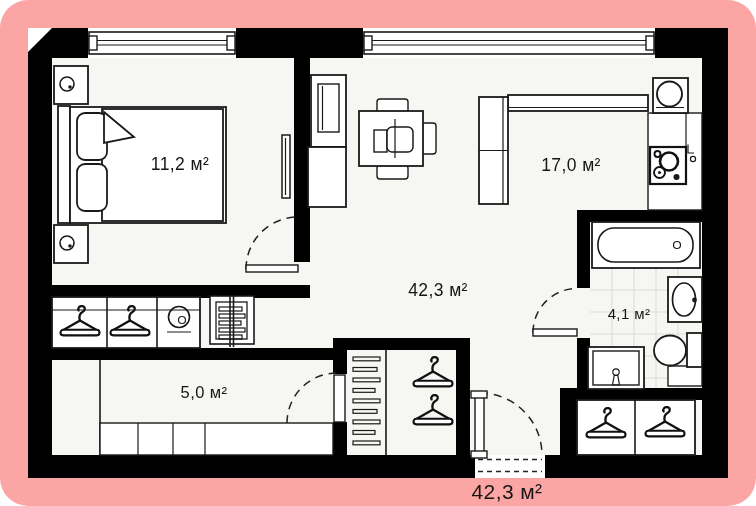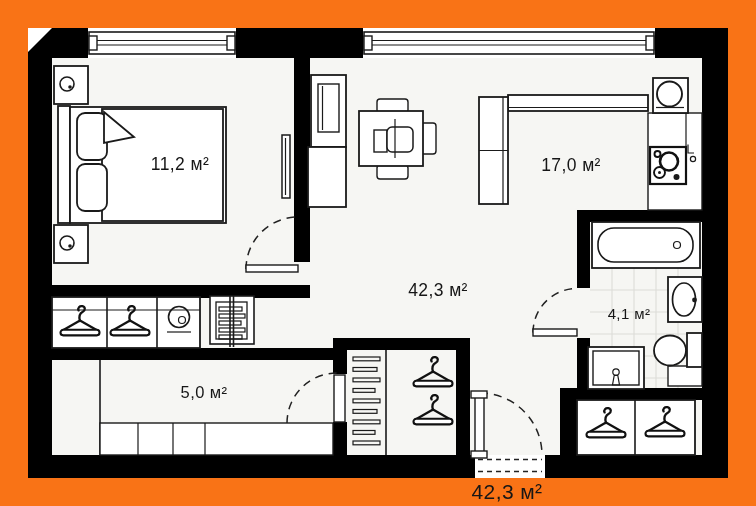--- a/index.html
+++ b/index.html
@@ -1,17 +1,17 @@
 <!DOCTYPE html>
 <html><head>
 <meta charset="utf-8">
 <style>
   html,body{margin:0;padding:0;background:#ffffff;}
-  .stage{position:relative;width:756px;height:506px;background:#f97316;overflow:hidden;
-         font-family:"Liberation Sans", sans-serif;}
+  .stage{position:relative;width:756px;height:506px;background:#fca5a5;overflow:hidden;
+         font-family:"Liberation Sans", sans-serif;border-radius:28px;}
   svg{display:block;}
   .wall{fill:#000000;stroke:none;}
   .floor{fill:#f6f6f3;stroke:none;}
   .fur{fill:#ffffff;stroke:#1a1a1a;stroke-width:1.8;}
   .fur-thin{fill:#ffffff;stroke:#1a1a1a;stroke-width:1.4;}
   .ln{fill:none;stroke:#1a1a1a;stroke-width:1.6;}
   .ln-thin{fill:none;stroke:#1a1a1a;stroke-width:1.2;}
   .dash{fill:none;stroke:#222222;stroke-width:1.5;stroke-dasharray:8 6;}
   .dash-s{fill:none;stroke:#222222;stroke-width:1.3;stroke-dasharray:5 4;}
   .tile{stroke:#dcdcd8;stroke-width:1.1;}

